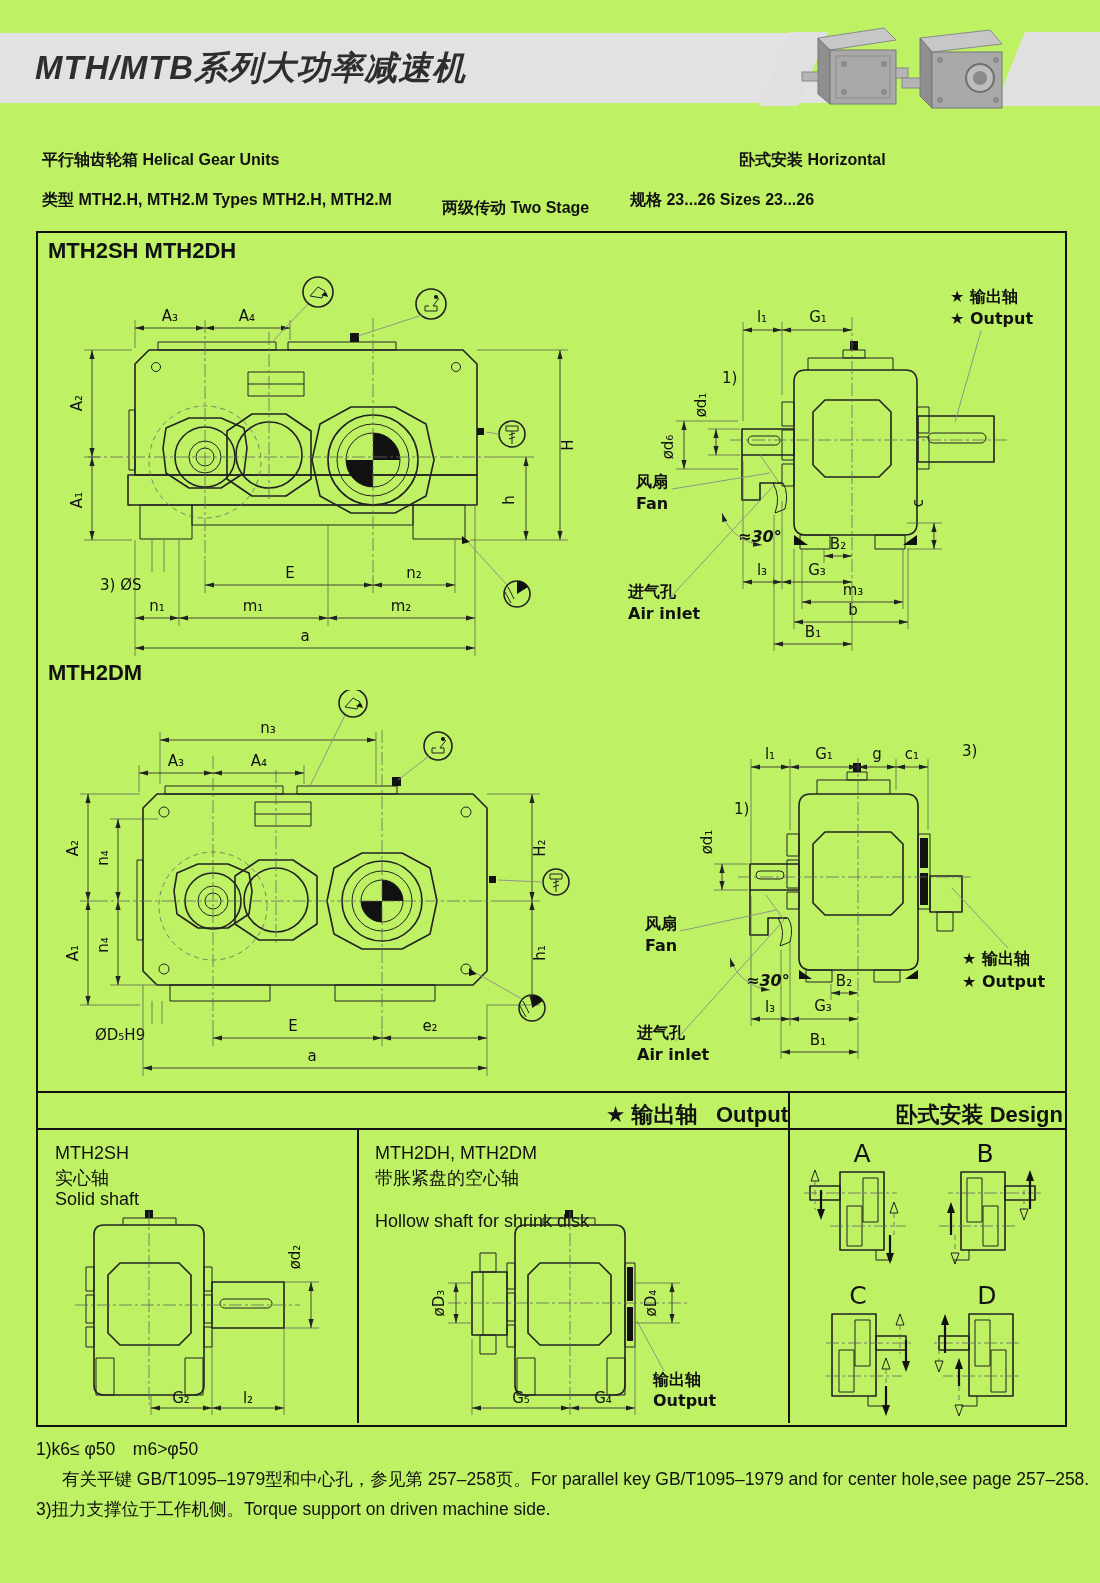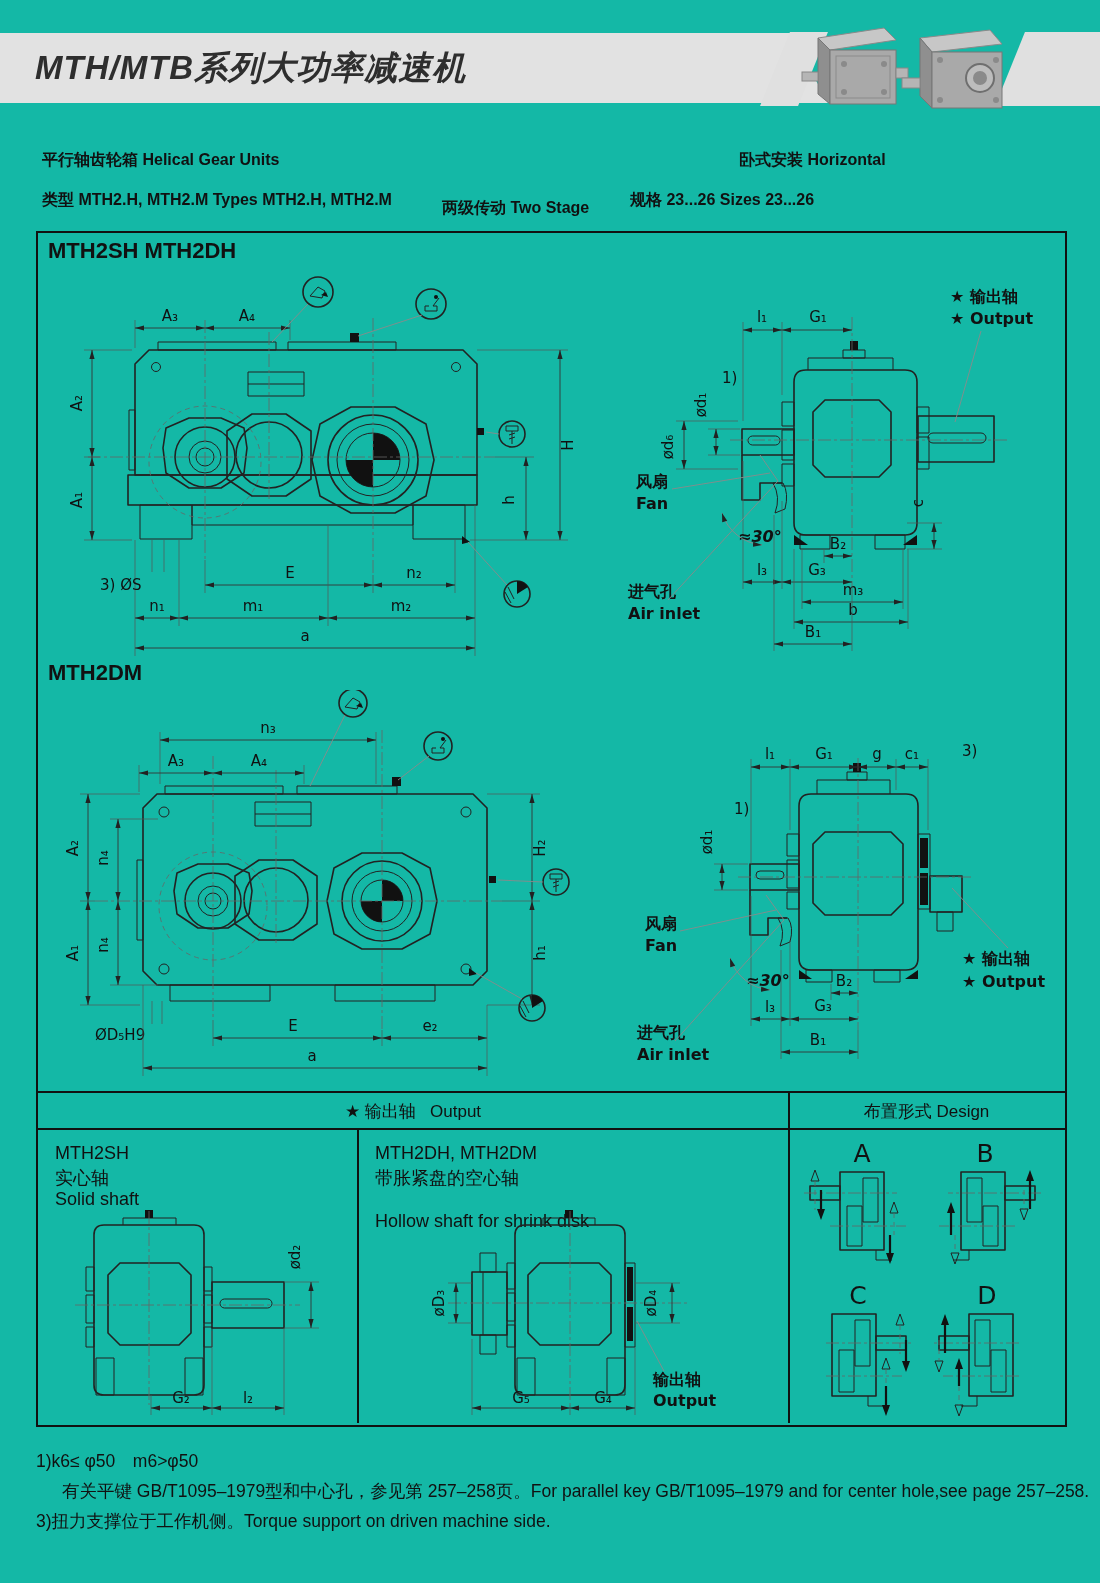--- a/index.html
+++ b/index.html
@@ -1,32 +1,32 @@
 <!DOCTYPE html>
 <html><head>
 <meta charset="utf-8">
 <style>
   html,body{margin:0;padding:0;background:#fff;}
-  .page{position:relative;width:1100px;height:1583px;background:#14b8a6;overflow:hidden;
+  .page{position:relative;width:1100px;height:1583px;background:#bef264;overflow:hidden;
         font-family:"Liberation Sans","DejaVu Sans",sans-serif;color:#1a1a1a;}
   .abs{position:absolute;}
   
   .band{position:absolute;left:0;top:33px;width:828px;height:70px;background:#e2e2e2;
         clip-path:polygon(0 0,95.5% 0,100% 100%,0 100%);}
   .band2{position:absolute;top:32px;height:74px;background:#e0e0e0;transform:skewX(-22deg);}
   .page-title{position:absolute;left:35px;top:46px;font-size:33px;font-weight:bold;font-style:italic;
         letter-spacing:1px;color:#2e2e2e;white-space:nowrap;}
   .intro{position:absolute;font-size:16px;font-weight:bold;white-space:nowrap;color:#111;}
   
   .frame{position:absolute;left:36px;top:231px;width:1027px;height:1192px;border:2px solid #111;}
   .tline{position:absolute;background:#111;}
   .sec-title{position:absolute;font-size:22px;font-weight:bold;color:#111;white-space:nowrap;}
-  .tbl-head{position:absolute;font-size:17px;font-weight:normal;text-align:center;color:#111;}
+  .tbl-head{position:absolute;font-size:22px;font-weight:bold;text-align:right;color:#111;}
   .panel-t{position:absolute;font-size:18px;font-weight:normal;white-space:nowrap;color:#111;}
-  .notes{position:absolute;left:36px;top:1434px;font-size:17.5px;color:#111;line-height:30px;white-space:nowrap;margin-top:12px;}
+  .notes{position:absolute;left:36px;top:1434px;font-size:17.5px;color:#111;line-height:30px;white-space:nowrap;}
   .notes .ind{padding-left:26px;}
   
   svg text{font-family:"DejaVu Sans","Liberation Sans",sans-serif;}
   .st{stroke:#222;fill:none;stroke-width:1.6;stroke-linejoin:round;}
   .s2{stroke:#222;fill:none;stroke-width:1;stroke-linejoin:round;}
   .dim{stroke:#333;stroke-width:0.9;fill:none;}
   .ext{stroke:#555;stroke-width:0.7;fill:none;}
   .cl{stroke:#666;stroke-width:0.8;fill:none;stroke-dasharray:13 3 3 3;}
   .dsh{stroke:#666;stroke-width:0.8;fill:none;stroke-dasharray:5 4;}
   .ldr{stroke:#8a8a8a;stroke-width:0.9;fill:none;}
@@ -98,21 +98,21 @@
   <div class="tline" style="left:788px;top:1091px;width:2px;height:332px;"></div>
   <div class="tline" style="left:357px;top:1128px;width:2px;height:295px;"></div>
 
   <div class="sec-title" style="left:48px;top:238px;">MTH2SH MTH2DH</div>
   <div class="sec-title" style="left:48px;top:660px;">MTH2DM</div>
 
   <div class="tbl-head" style="left:38px;top:1100px;width:750px;">
     <span>★ 输出轴</span>&nbsp;&nbsp;
     <span>Output</span>
   </div>
-  <div class="tbl-head" style="left:790px;top:1100px;width:273px;">布置形式 Design</div>
+  <div class="tbl-head" style="left:790px;top:1100px;width:273px;">卧式安装 Design</div>
 
   <div class="panel-t" style="left:55px;top:1143px;">MTH2SH</div>
   <div class="panel-t" style="left:55px;top:1166px;">实心轴</div>
   <div class="panel-t" style="left:55px;top:1189px;">Solid shaft</div>
   <div class="panel-t" style="left:375px;top:1143px;">MTH2DH, MTH2DM</div>
   <div class="panel-t" style="left:375px;top:1166px;">带胀紧盘的空心轴</div>
   <div class="panel-t" style="left:375px;top:1189px;margin-top:22px;">Hollow shaft for shrink disk</div>
 
   <svg class="abs" style="left:40px;top:260px" width="560" height="400" viewBox="0 0 560 400">
     <g>

